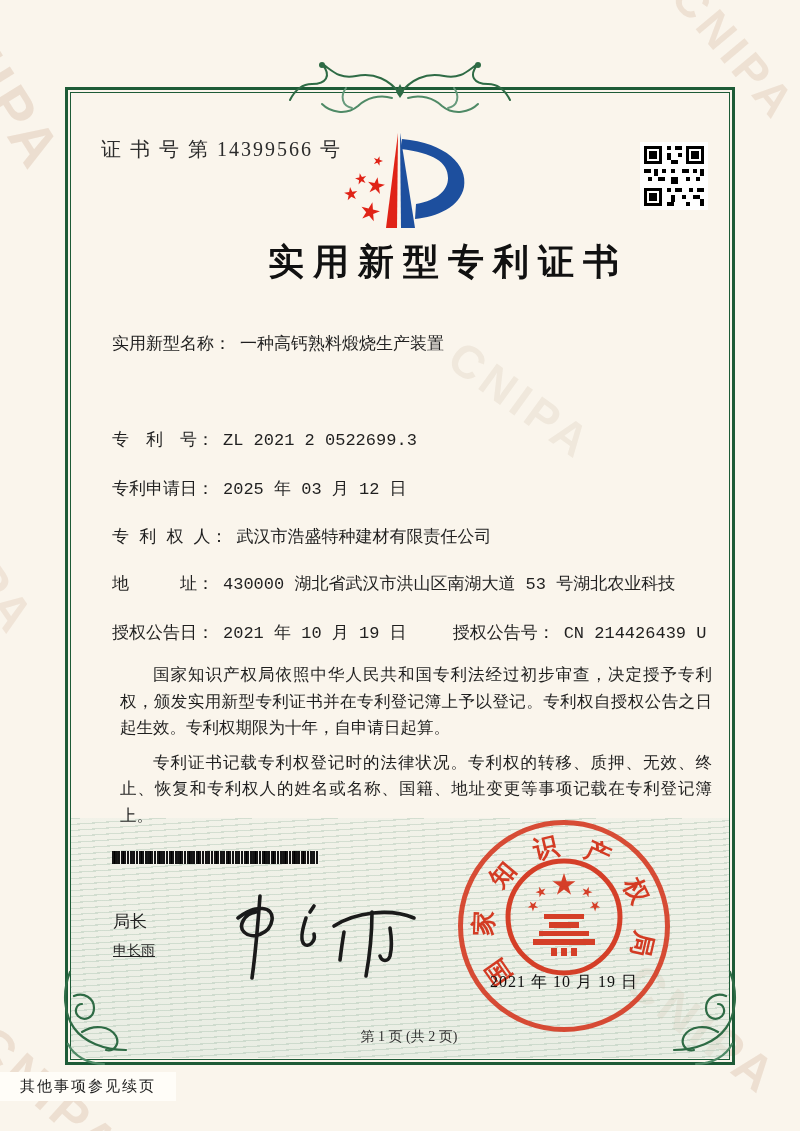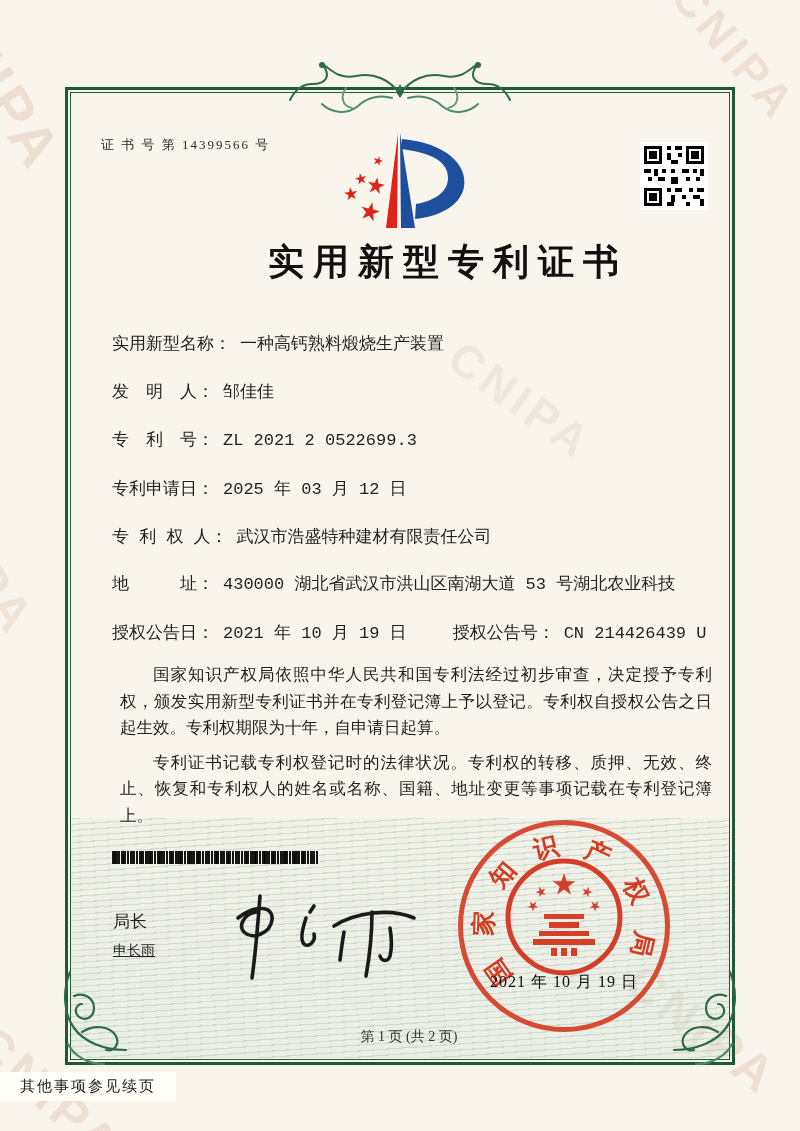--- a/index.html
+++ b/index.html
@@ -40,21 +40,21 @@
       linear-gradient(rgba(226,236,226,.35), rgba(219,231,221,.55));
   }
 
   
   .ornament-top{position:absolute;left:286px;top:54px;z-index:3;}
   .corner{position:absolute;z-index:3;}
   .corner-bl{left:60px;top:966px;}
   .corner-br{left:652px;top:966px;transform:scaleX(-1);}
 
   
-  .cert-no{position:absolute;left:101px;top:136px;font-size:13px;letter-spacing:2px;color:#2b2b2b;z-index:4;}
+  .cert-no{position:absolute;left:101px;top:136px;font-size:20px;letter-spacing:2px;color:#2b2b2b;z-index:4;}
   .logo{position:absolute;left:338px;top:128px;z-index:4;}
   .qr{position:absolute;left:640px;top:142px;z-index:4;}
   .title{
     position:absolute;left:0;top:238px;width:100%;text-align:center;z-index:4;
     font-size:36px;font-weight:700;letter-spacing:9px;color:#111;padding-left:48px;
   }
 
   
   .frow{position:absolute;left:112px;z-index:4;font-size:17px;color:#1f1f1f;white-space:nowrap;font-family:Liberation Mono, monospace;}
   .flabel{display:inline-block;white-space:pre;}
@@ -215,23 +215,20 @@
       <rect x="27" y="60" width="7" height="4"></rect>
         <rect x="46" y="60" width="4" height="4"></rect>
       <rect x="60" y="57" width="4" height="7"></rect>
     </g>
   </svg>
 
   <div class="title">实用新型专利证书</div>
 
   <div class="frow" style="top:332px">
     <span class="flabel">实用新型名称：</span><span class="fvalue">一种高钙熟料煅烧生产装置</span>
-  </div>
-  <div class="frow" style="top:380px">
-    <span class="flabel">发　明　人：</span><span class="fvalue">邹佳佳</span>
   </div>
   <div class="frow" style="top:428px">
     <span class="flabel">专　利　号：</span><span class="fvalue">ZL 2021 2 0522699.3</span>
   </div>
   <div class="frow" style="top:477px">
     <span class="flabel">专利申请日：</span><span class="fvalue">2025 年 03 月 12 日</span>
   </div>
   <div class="frow" style="top:525px">
     <span class="flabel">专 利 权 人：</span><span class="fvalue">武汉市浩盛特种建材有限责任公司</span>
   </div>

